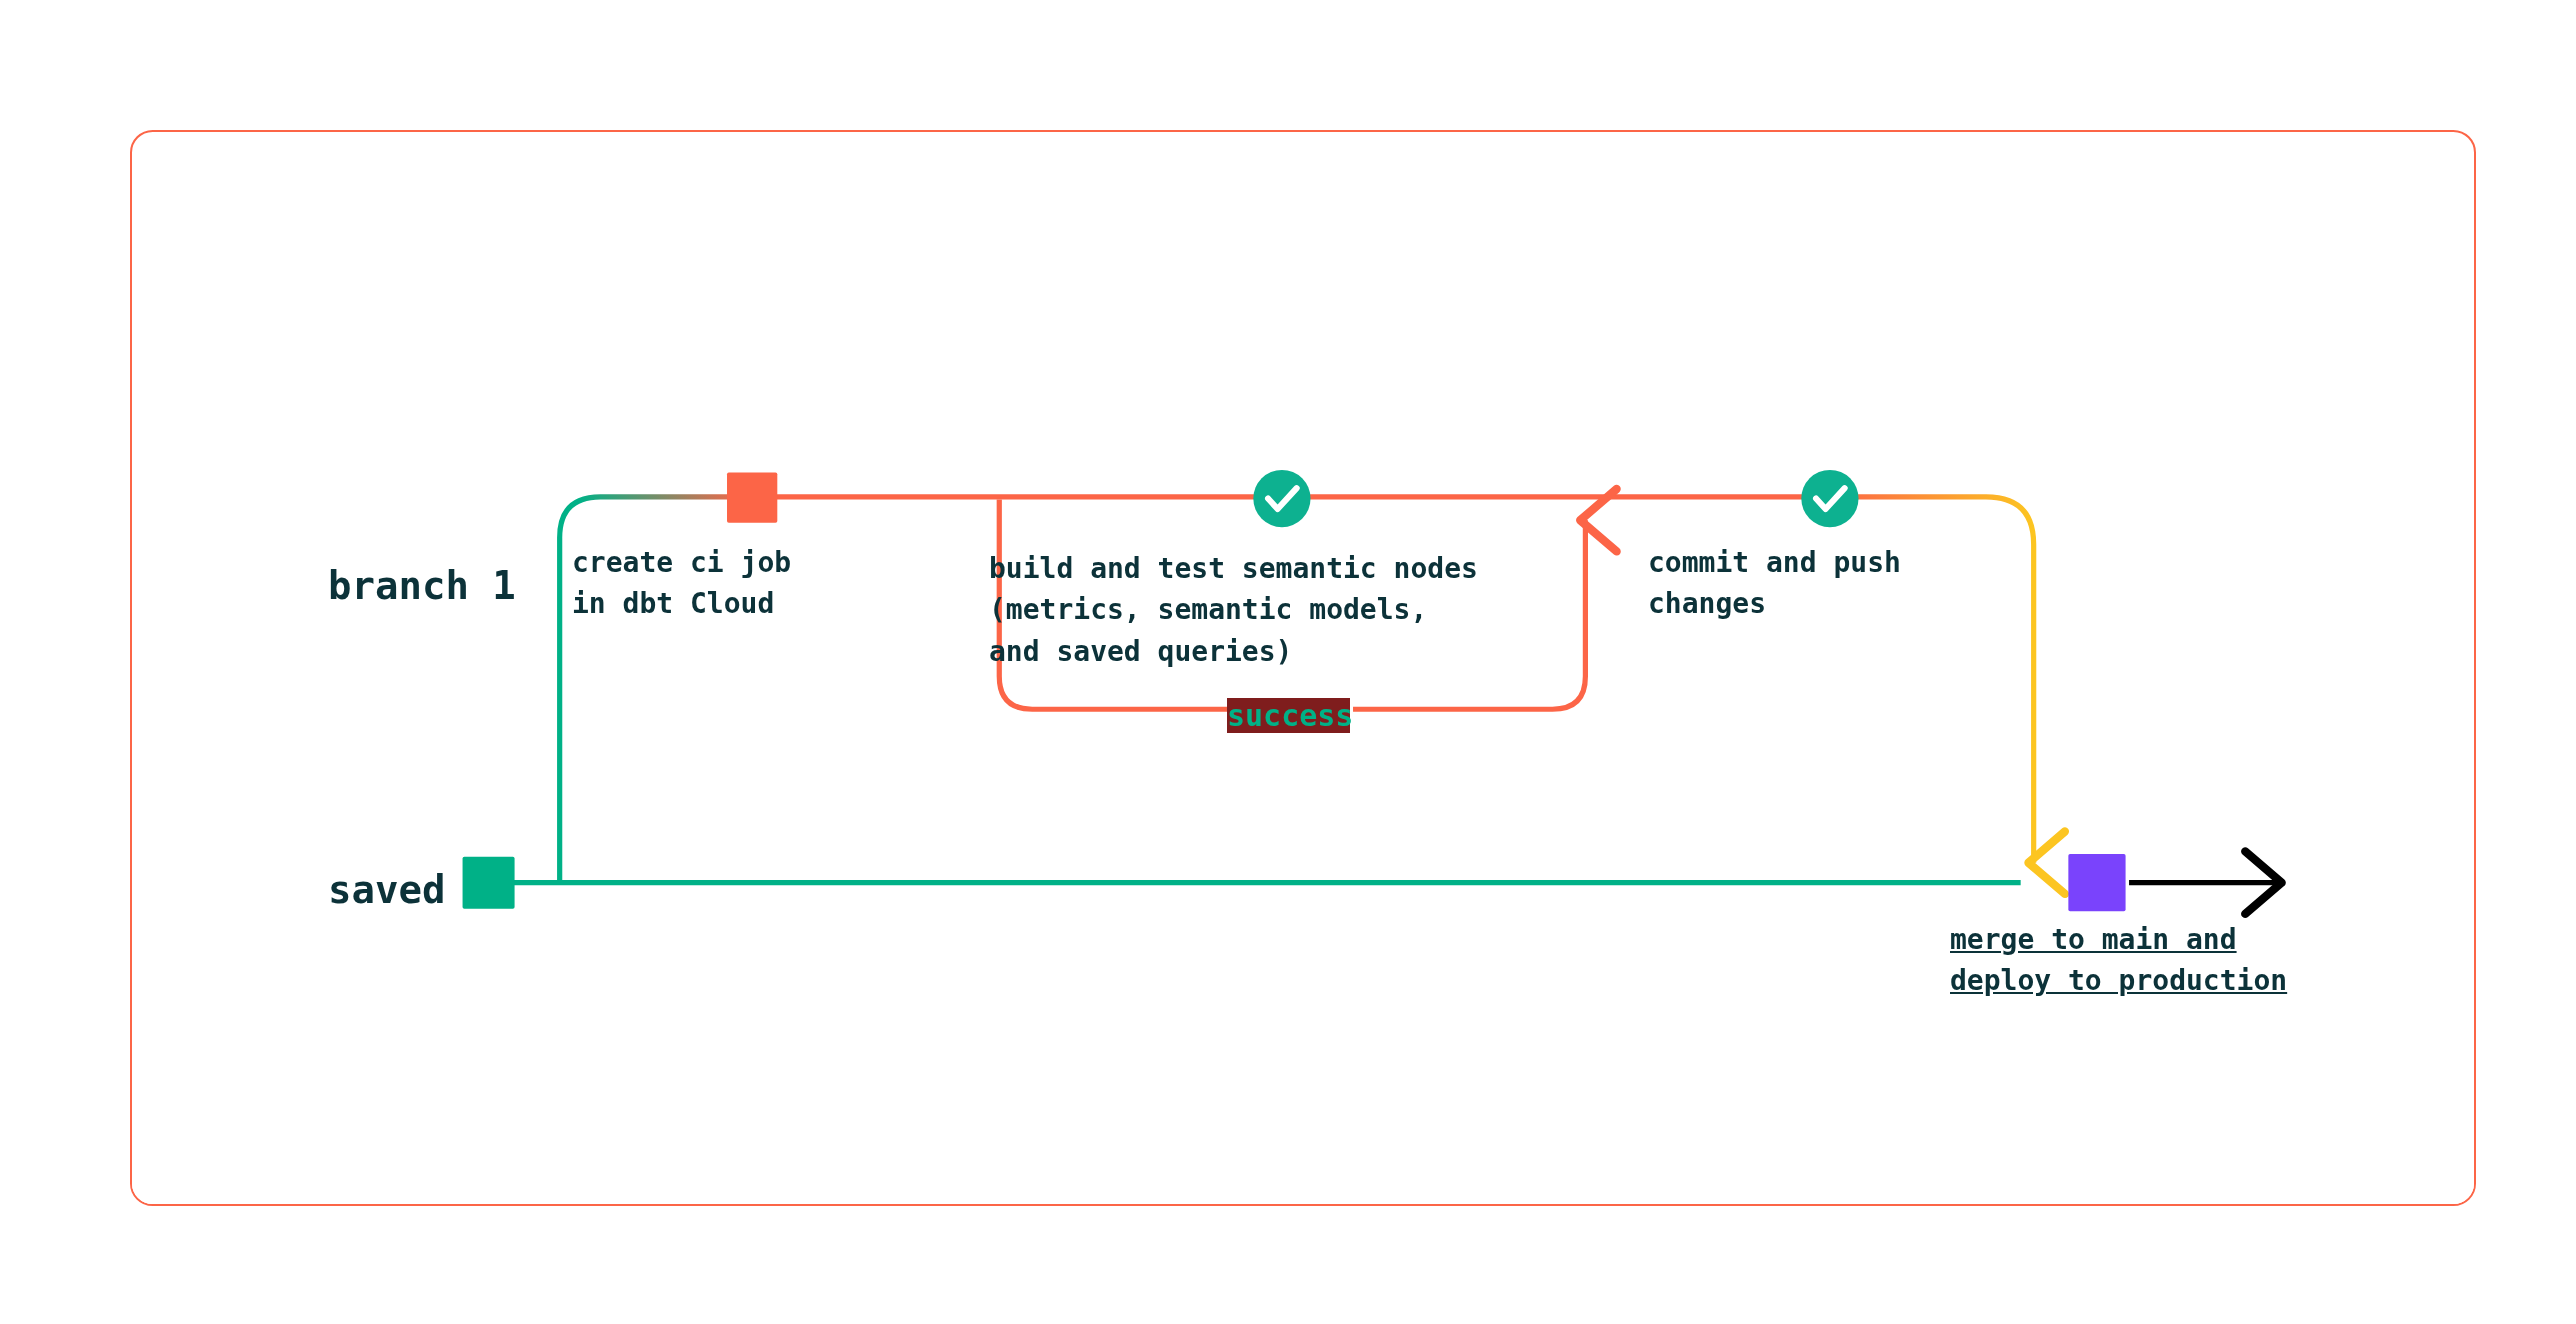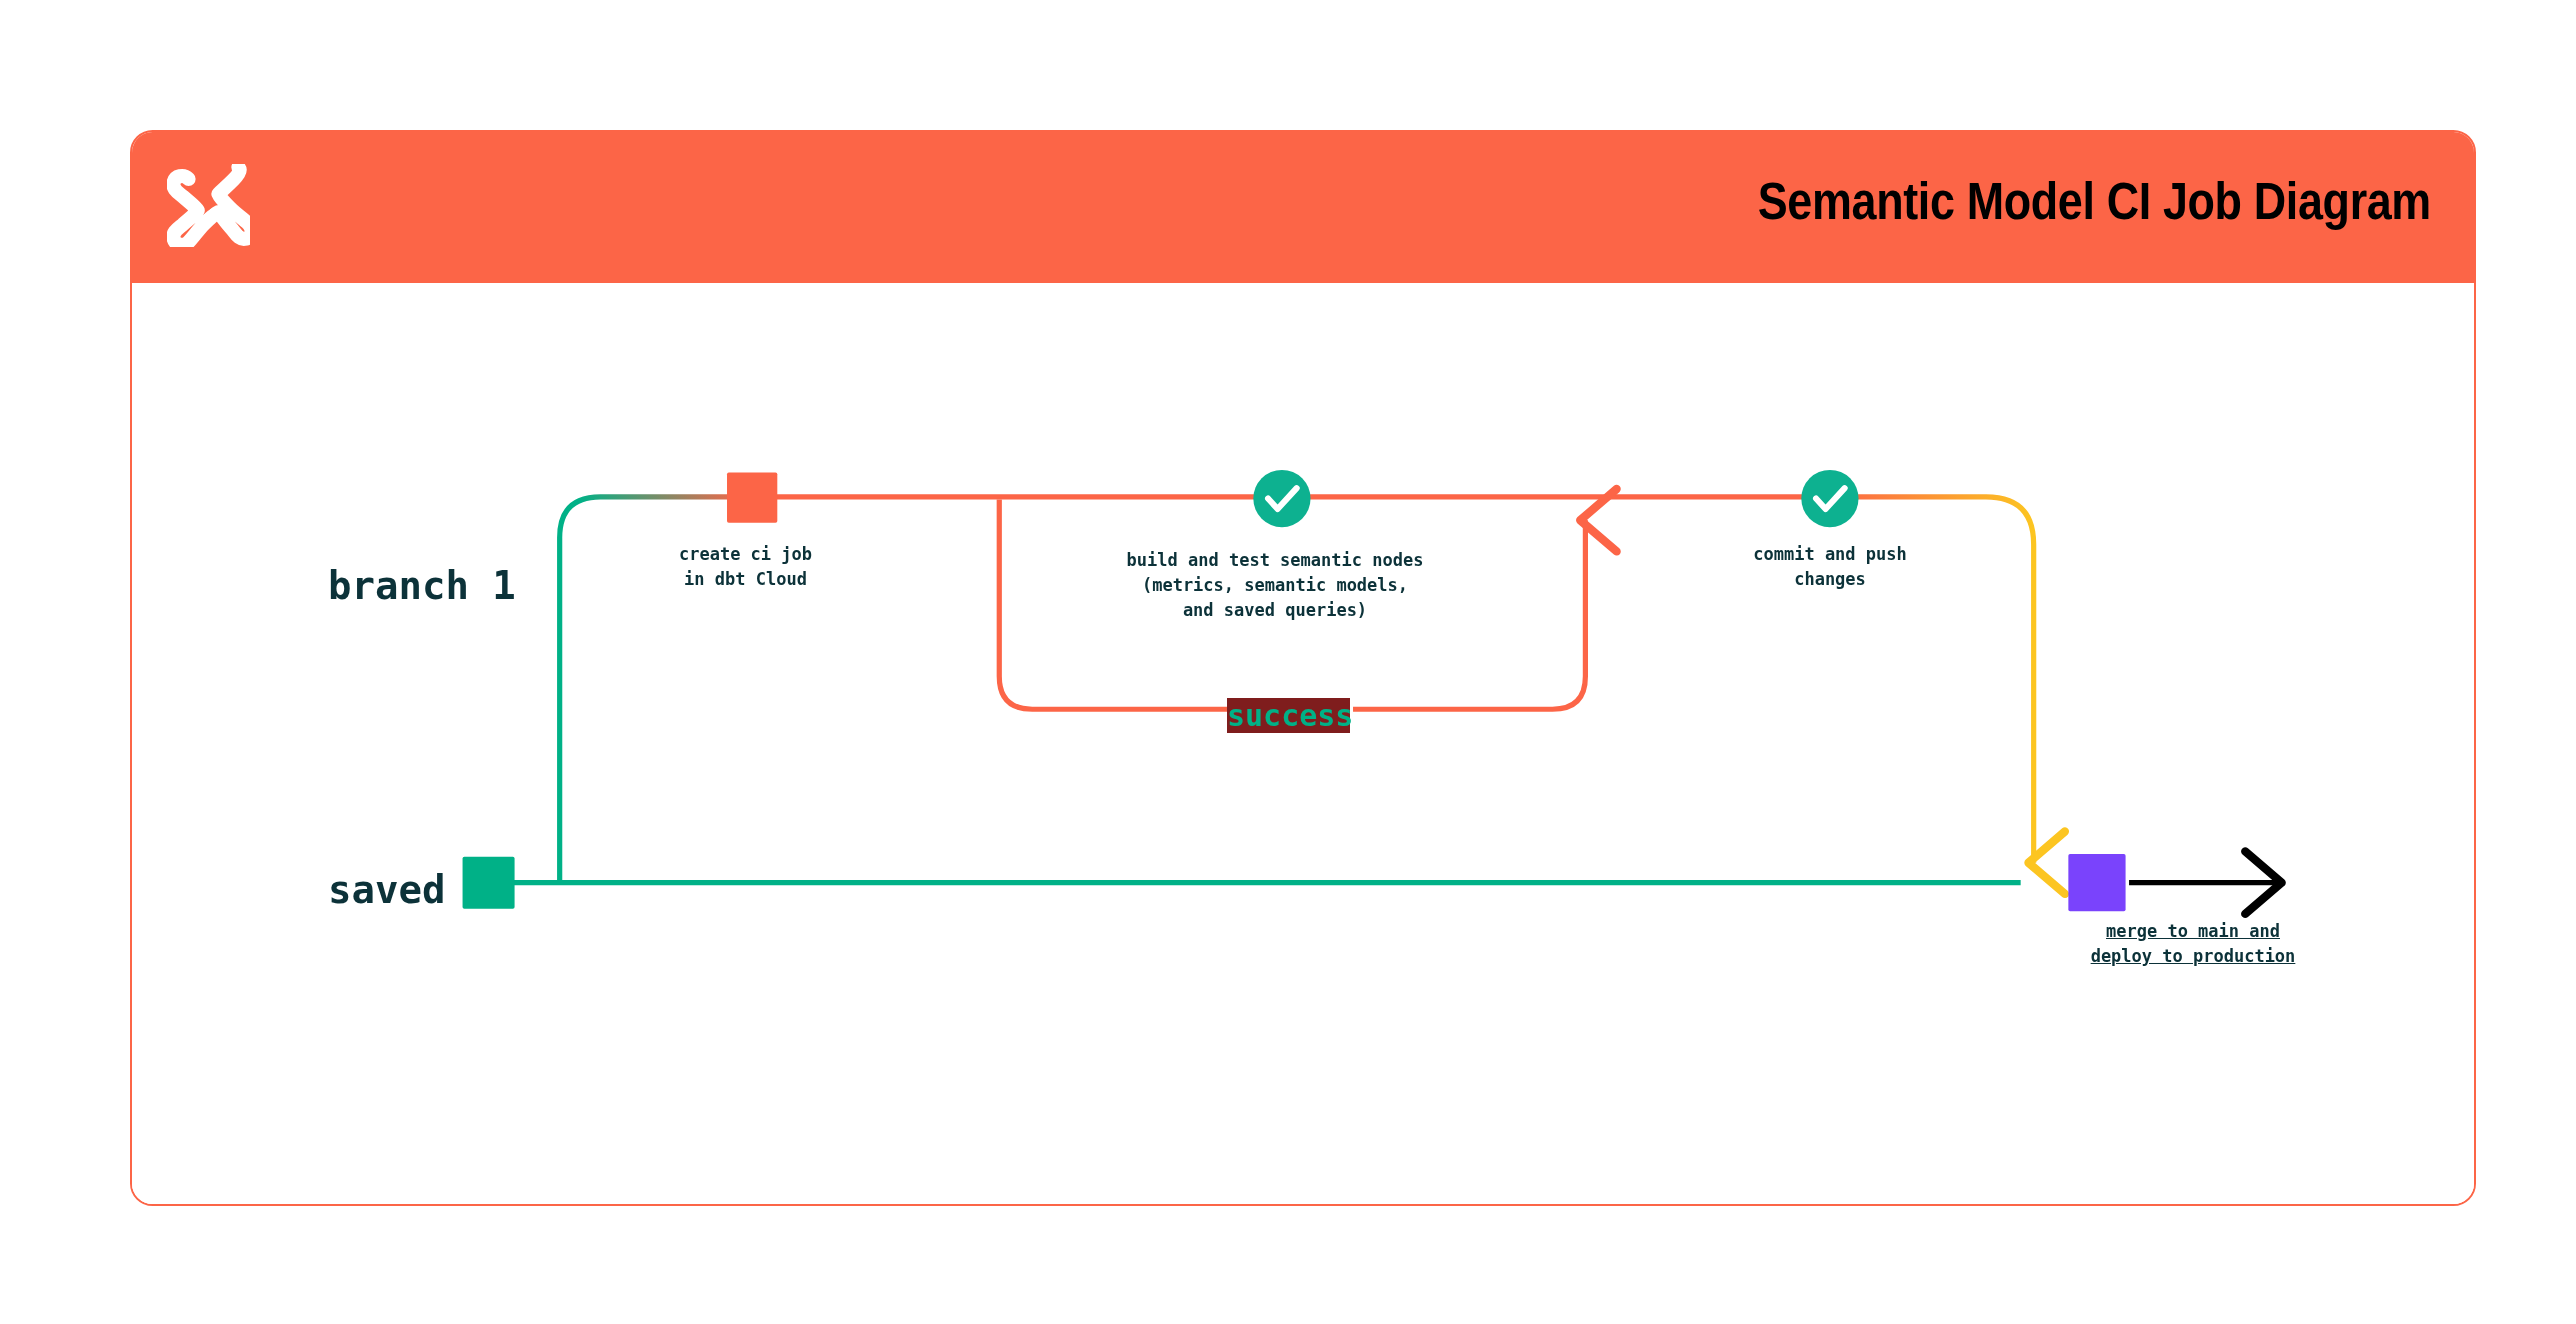--- a/index.html
+++ b/index.html
@@ -95,24 +95,24 @@
     font-weight: 700;
     color: #0C3239;
     white-space: nowrap;
   }
   .lane-branch1 { left: 328px; top: 538px; margin-top: 25px; }
   .lane-main    { left: 328px; top: 867px; }
 
   .node-label {
     position: absolute;
     font-family: "DejaVu Sans Mono", "Liberation Mono", monospace;
-    font-size: 17px;
+    font-size: 28px;
     font-weight: 700;
     color: #0C3239;
-    text-align: center;
+    text-align: left;
     line-height: 1.48;
     white-space: pre;
   }
   .label-create  { left: 572px;  top: 542px;  width: 347px; }
   .label-build   { left: 989px; top: 548px;  width: 572px; }
   .label-commit  { left: 1648px; top: 542px;  width: 364px; }
   .label-merge   { left: 1950px; top: 919px; width: 486px; text-decoration: underline; }
 
   .edge-label {
     position: absolute;
@@ -128,37 +128,20 @@
     white-space: nowrap;
   }
 </style>
 </head>
 <body>
 
 <div id="page">
 
   <div class="card">
 
-    <div class="card-header">
-      <div class="logo">
-        <svg viewBox="0 0 100 100" width="83" height="83" aria-hidden="true">
-          <path d="M22 12 C16 6 6 8 4 16 C2 24 9 28 15 33
-                   C24 41 30 45 33 50
-                   C30 55 24 59 15 67 C9 72 2 76 4 84
-                   C6 92 16 94 22 88 C28 82 33 74 41 66
-                   C49 58 53 54 58 52
-                   C62 57 66 63 74 72 C79 78 83 86 91 84
-                   C99 82 100 72 94 66 C88 60 80 55 72 47
-                   C64 39 60 35 58 30
-                   C62 26 68 21 76 13 C81 8 86 2 82 -2" transform="translate(4,6)" fill="none" stroke="#ffffff" stroke-width="17" stroke-linecap="round" stroke-linejoin="round"></path>
-          <path d="M50 44 L56 50 L50 56 L44 50 Z" fill="#FC6547"></path>
-        </svg>
-      </div>
-      <div class="card-title">Semantic Model CI Job Diagram</div>
-    </div>
 
     <div class="card-body"></div>
 
   </div>
 
   <svg class="diagram-svg" viewBox="0 0 2970 1527">
     <defs>
       <linearGradient id="gradBranchUp" x1="0" y1="1" x2="1" y2="0">
         <stop offset="0%" stop-color="#00B187"></stop>
         <stop offset="55%" stop-color="#00B187"></stop>

